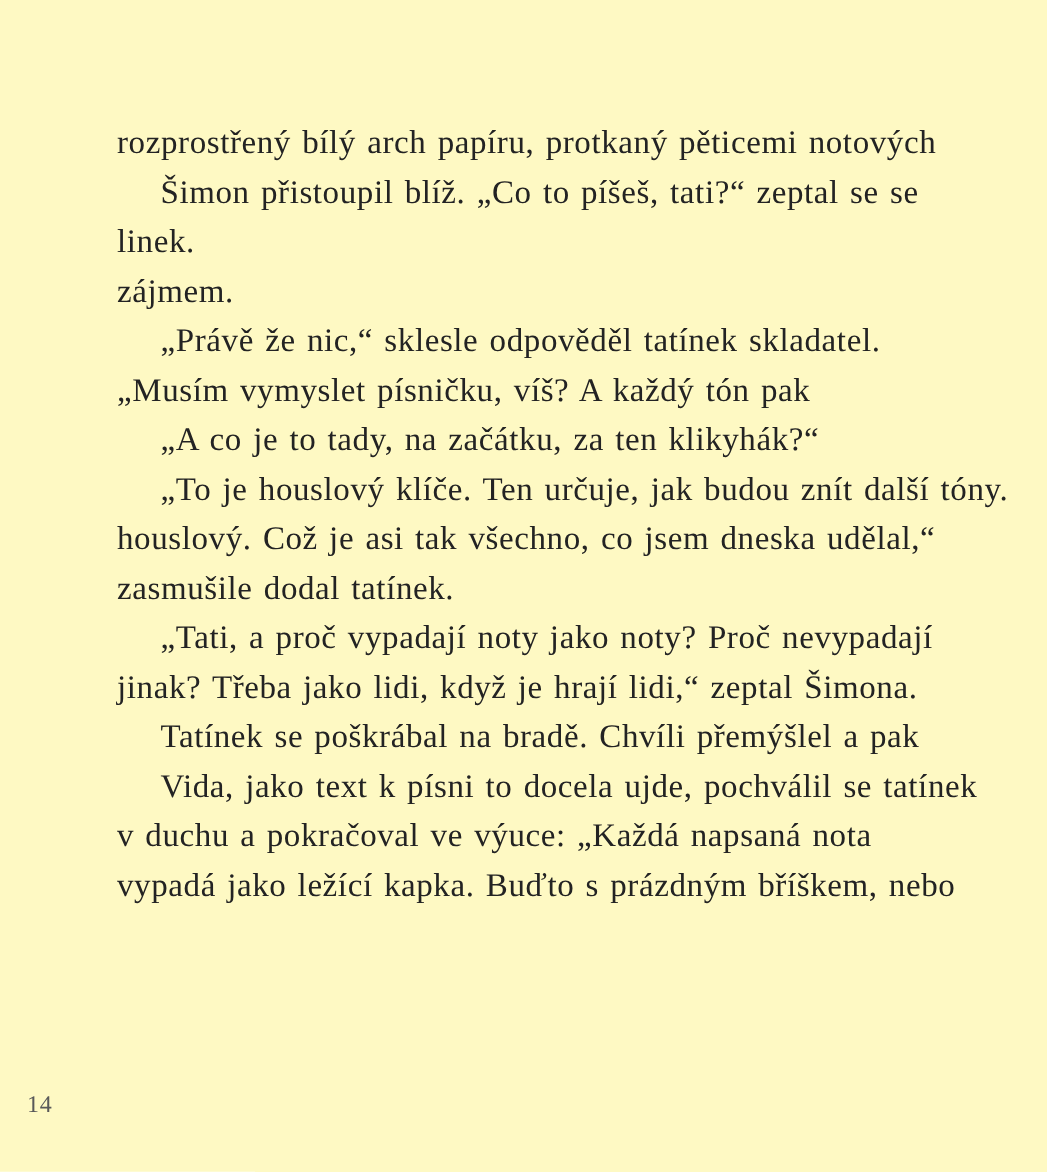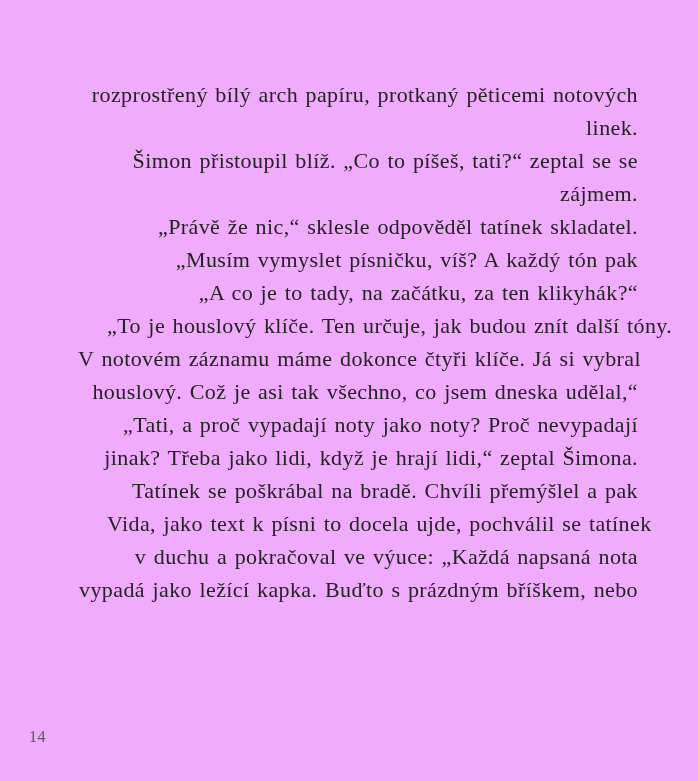--- a/index.html
+++ b/index.html
@@ -10,65 +10,64 @@
     width: 698px;
     height: 781px;
     background: #ffffff;
     position: relative;
     overflow: hidden;
     font-family: "Liberation Serif", "DejaVu Serif", serif;
   }
   .page {
     position: absolute;
     inset: 0;
-    background: #f0abfc;
-    text-align: right;
+    background: #fef9c3;
   }
   .text-block {
     position: absolute;
     left: 78px;
     top: 78px;
     width: 560px;
   }
   .line {
     font-size: 22px;
     line-height: 33px;
     color: #232323;
     white-space: pre;
     letter-spacing: 0.4px;
     word-spacing: 1.6px;
   }
   .line.indent {
     padding-left: 29px;
   }
   .page-number {
     position: absolute;
-    left: 29px;
+    left: 18px;
     top: 727px;
     font-size: 16px;
     line-height: 20px;
     color: #595959;
     letter-spacing: 0.5px;
   }
 </style>
 </head>
 <body>
 
 <div class="page">
   <main class="text-block">
       <div class="line">rozprostřený bílý arch papíru, protkaný pěticemi notových</div>
+      <div class="line indent">Šimon přistoupil blíž. „Co to píšeš, tati?“ zeptal se se</div>
       <div class="line">linek.</div>
-      <div class="line indent">Šimon přistoupil blíž. „Co to píšeš, tati?“ zeptal se se</div>
       <div class="line">zájmem.</div>
       <div class="line indent">„Právě že nic,“ sklesle odpověděl tatínek skladatel.</div>
       <div class="line">„Musím vymyslet písničku, víš? A každý tón pak</div>
       <div class="line indent">„A co je to tady, na začátku, za ten klikyhák?“</div>
       <div class="line indent">„To je houslový klíče. Ten určuje, jak budou znít další tóny.</div>
-      <div class="line">V notovém záznamu máme dokonce čtyři klíče. Já si vybral</div>
       <div class="line">houslový. Což je asi tak všechno, co jsem dneska udělal,“</div>
+      <div class="line">zasmušile dodal tatínek.</div>
       <div class="line indent">„Tati, a proč vypadají noty jako noty? Proč nevypadají</div>
       <div class="line">jinak? Třeba jako lidi, když je hrají lidi,“ zeptal Šimona.</div>
       <div class="line indent">Tatínek se poškrábal na bradě. Chvíli přemýšlel a pak</div>
       <div class="line indent">Vida, jako text k písni to docela ujde, pochválil se tatínek</div>
       <div class="line">v duchu a pokračoval ve výuce: „Každá napsaná nota</div>
       <div class="line">vypadá jako ležící kapka. Buďto s prázdným bříškem, nebo</div>
     </main>
   <div class="page-number">14</div>
 </div>
 

